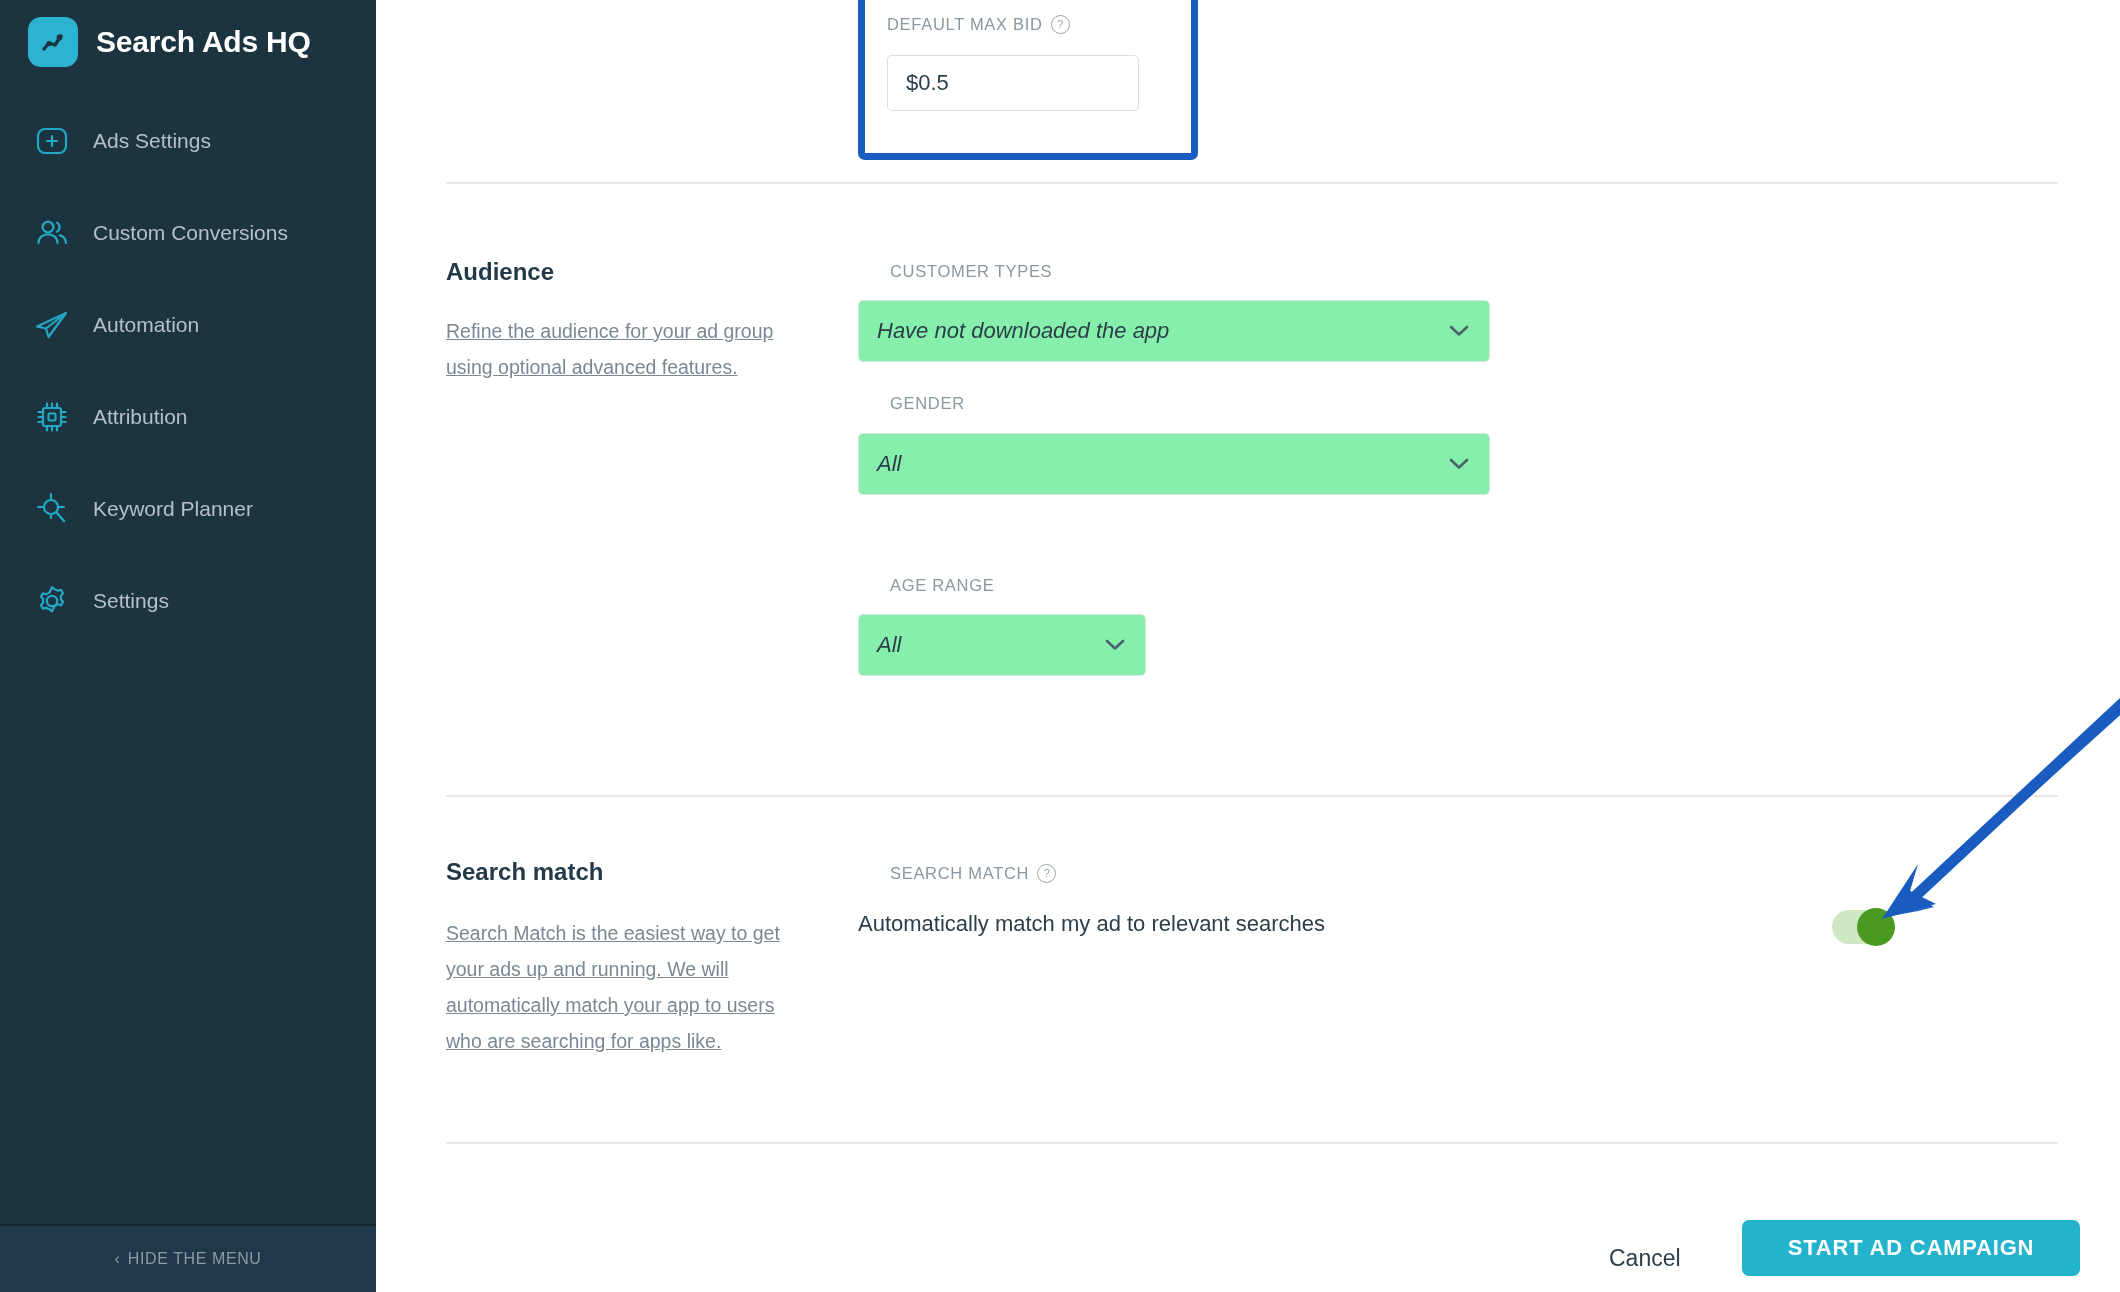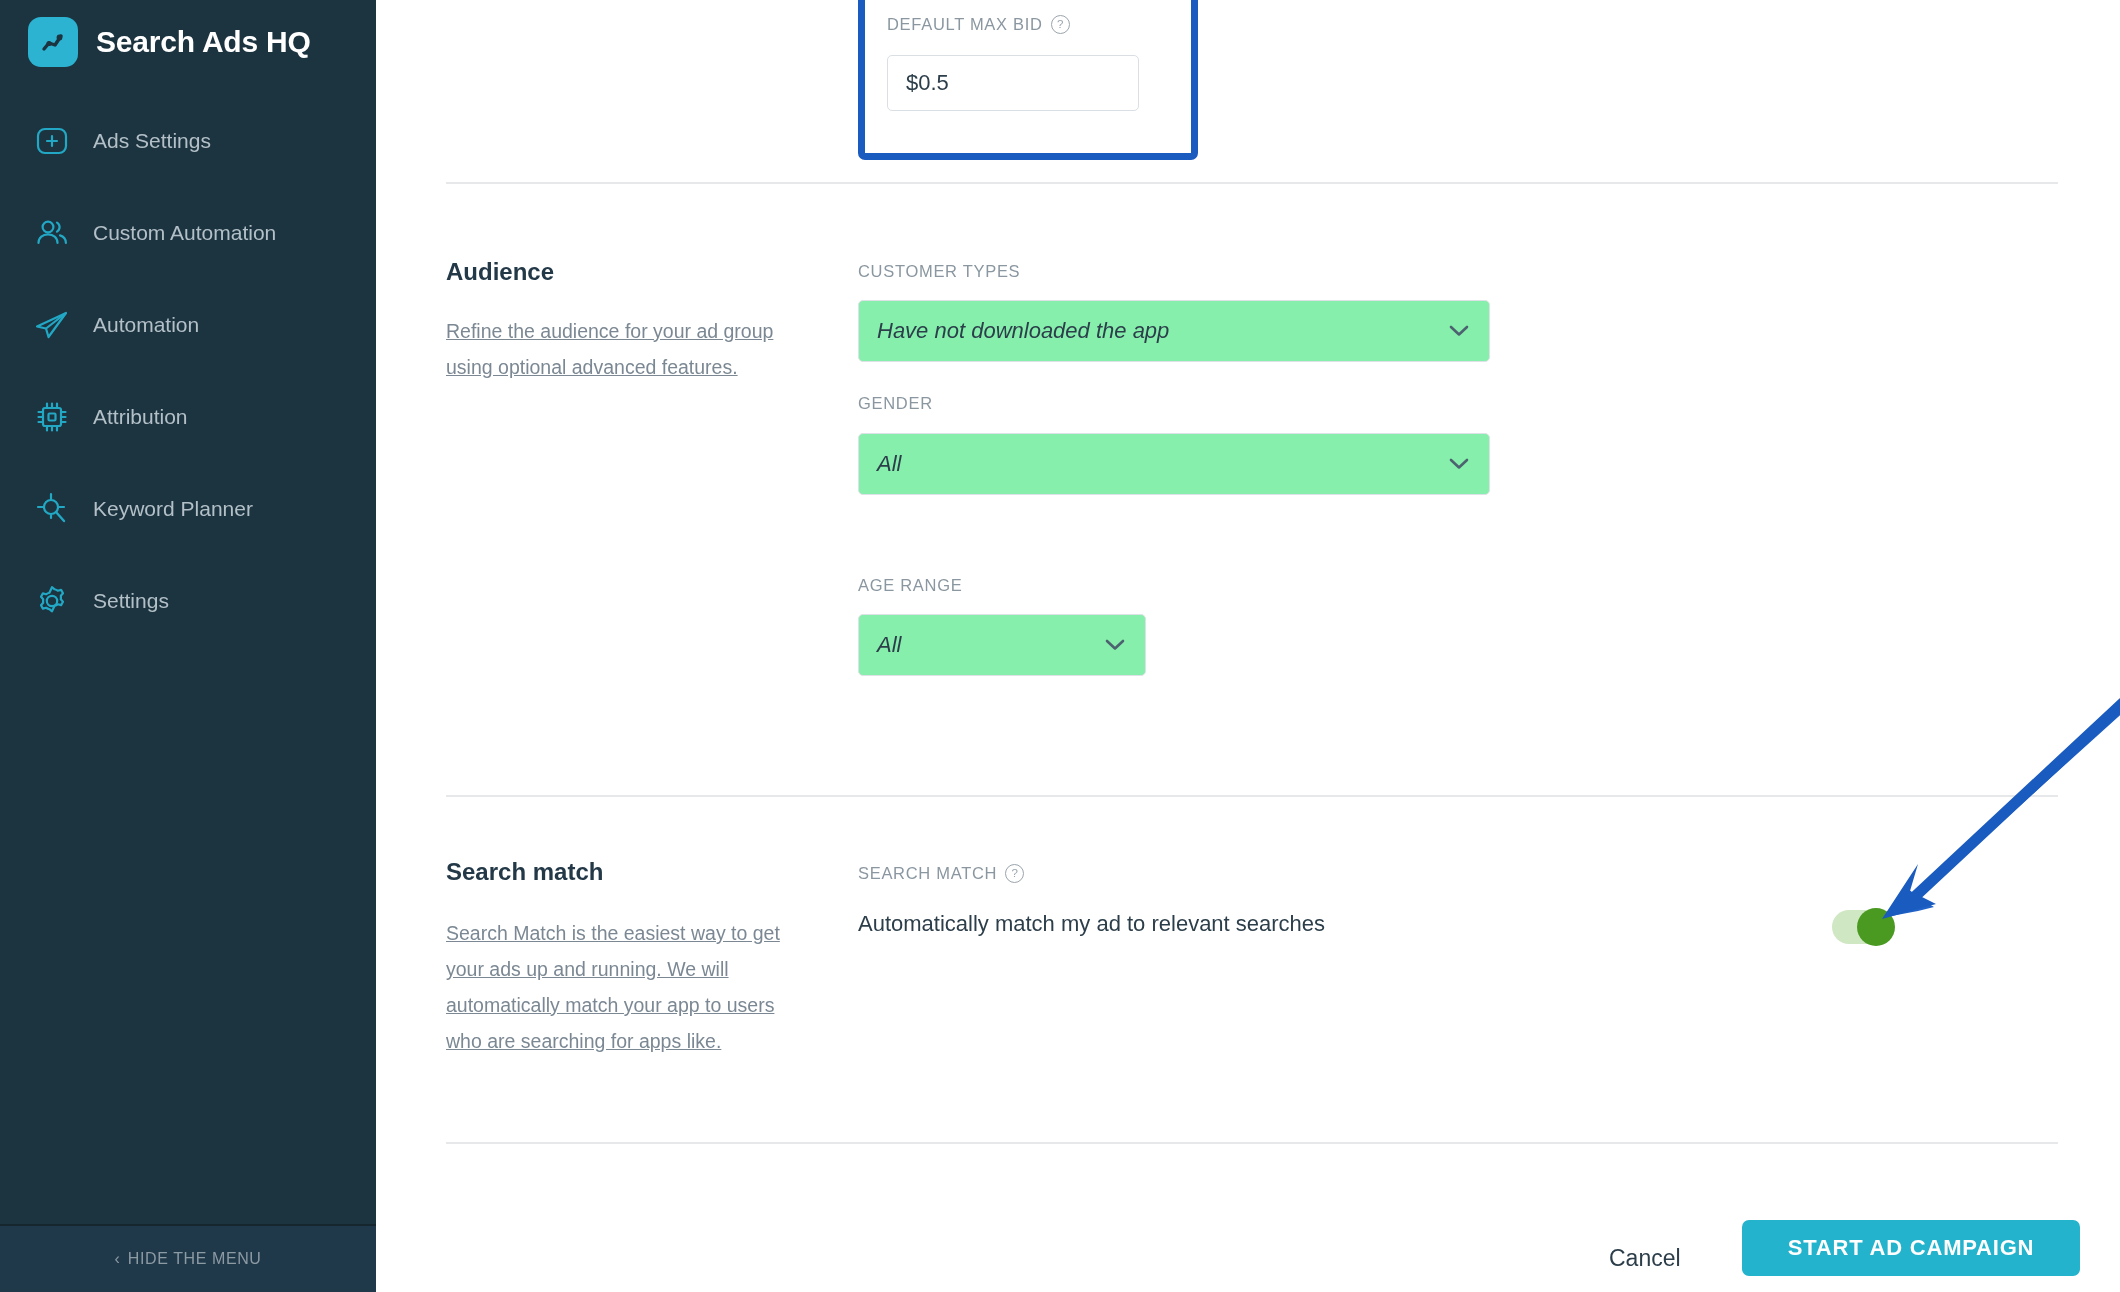--- a/index.html
+++ b/index.html
@@ -185,20 +185,21 @@
     color: #7b8893;
     font-size: 19.5px;
     line-height: 36px;
     text-decoration: underline;
   }
 
   .form-label {
     position: absolute;
     display: flex;
     align-items: flex-end;
+    margin-left: 32px;
   }
   .select-box {
     position: absolute;
     border: 1.6px solid #dde2e6;
     border-radius: 5px;
     background: #86efac;
     box-sizing: border-box;
     display: flex;
     align-items: center;
     cursor: pointer;
@@ -308,21 +309,21 @@
 
     <div class="nav-item">
       <span class="nav-icon">
         <svg width="36" height="36" viewBox="0 0 36 36">
           <circle cx="14" cy="12" r="5.4" fill="none" stroke="#22a8c4" stroke-width="2.2"></circle>
           <path d="M4.5 28 c0-5.5 4.3-8.6 9.5-8.6 s9.5 3.1 9.5 8.6" fill="none" stroke="#22a8c4" stroke-width="2.2" stroke-linecap="round"></path>
           <path d="M23 7.6 a5.2 5.2 0 0 1 0 9" fill="none" stroke="#22a8c4" stroke-width="2.2" stroke-linecap="round"></path>
           <path d="M26 20.4 c3.6 1.2 5.9 4 5.9 7.6" fill="none" stroke="#22a8c4" stroke-width="2.2" stroke-linecap="round"></path>
         </svg>
       </span>
-      <span class="nav-label">Custom Automation</span>
+      <span class="nav-label">Custom Conversions</span>
     </div>
 
     <div class="nav-item">
       <span class="nav-icon">
         <svg width="36" height="36" viewBox="0 0 36 36">
           <path d="M3 19.5 L32 6 L14.5 30 L12 21.5 Z" fill="none" stroke="#22a8c4" stroke-width="2.2" stroke-linejoin="round"></path>
           <path d="M12 21.5 L32 6" fill="none" stroke="#22a8c4" stroke-width="2.2" stroke-linejoin="round"></path>
         </svg>
       </span>
       <span class="nav-label">Automation</span>

